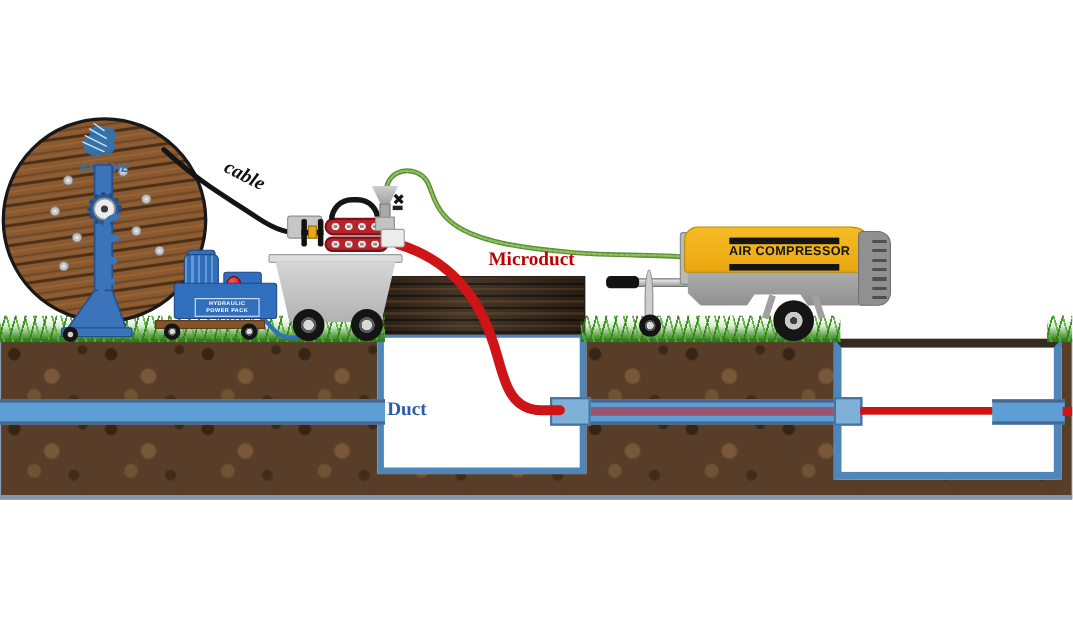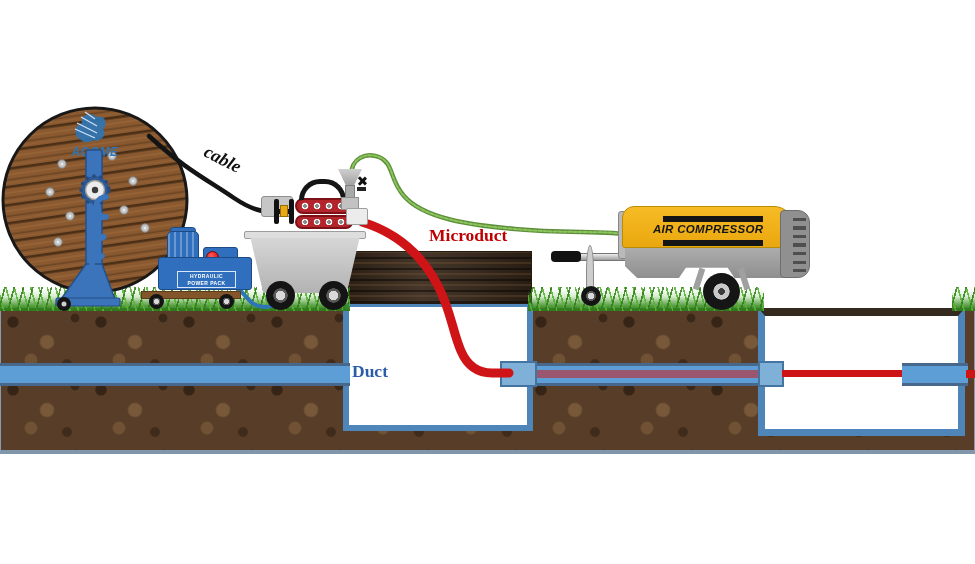--- a/index.html
+++ b/index.html
@@ -199,21 +199,21 @@
   <div class="abs" style="left:625px;top:241px;width:174px;height:37px;background:linear-gradient(#b3b3b3,#8f8f8f);
               clip-path:polygon(0 0,100% 0,100% 58%,92% 100%,63% 100%,59% 72%,35% 72%,31% 100%,7% 100%,0 68%);"></div>
   <div class="abs" style="left:696px;top:268px;width:6px;height:22px;background:#a0a0a0;transform:rotate(18deg);"></div>
   <div class="abs" style="left:741px;top:268px;width:6px;height:22px;background:#a0a0a0;transform:rotate(-18deg);"></div>
   <div class="abs" style="left:622px;top:206px;width:172px;height:42px;background:linear-gradient(180deg,#f6bc25,#eaa70f);
               border:1px solid #b98b00;border-radius:12px 20px 3px 3px;box-sizing:border-box;"></div>
   <div class="abs" style="left:780px;top:210px;width:30px;height:68px;background:#909090;border:1px solid #6f6f6f;border-radius:4px 12px 12px 4px;box-sizing:border-box;">
     <div class="slats"></div>
   </div>
   <div class="abs" style="left:663px;top:216px;width:100px;height:6px;background:#151515;"></div>
-  <div class="abs" style="left:653px;top:223px;width:120px;height:16px;text-align:left;font-weight:bold;font-size:11.5px;color:#151515;letter-spacing:.3px;font-style:italic;">AIR COMPRESSOR</div>
+  <div class="abs" style="left:653px;top:223px;width:120px;height:16px;text-align:right;font-weight:bold;font-size:11.5px;color:#151515;letter-spacing:.3px;">AIR COMPRESSOR</div>
   <div class="abs" style="left:663px;top:240px;width:100px;height:6px;background:#151515;"></div>
   <div class="wheel big" style="left:703px;top:273px;width:37px;height:37px;"></div>
 
   <div class="abs serif-label" style="left:203px;top:149px;transform:rotate(27deg);font-style:italic;font-size:18px;color:#111;">cable</div>
-  <div class="abs serif-label" style="left:429px;top:225px;font-size:17.5px;color:#c00000;">Microduct</div>
+  <div class="abs serif-label" style="left:444px;top:225px;font-size:17.5px;color:#c00000;">Microduct</div>
   <div class="abs serif-label" style="left:352px;top:361px;font-size:17.5px;color:#2a5caa;">Duct</div>
 
 </div>
 
 </body></html>

